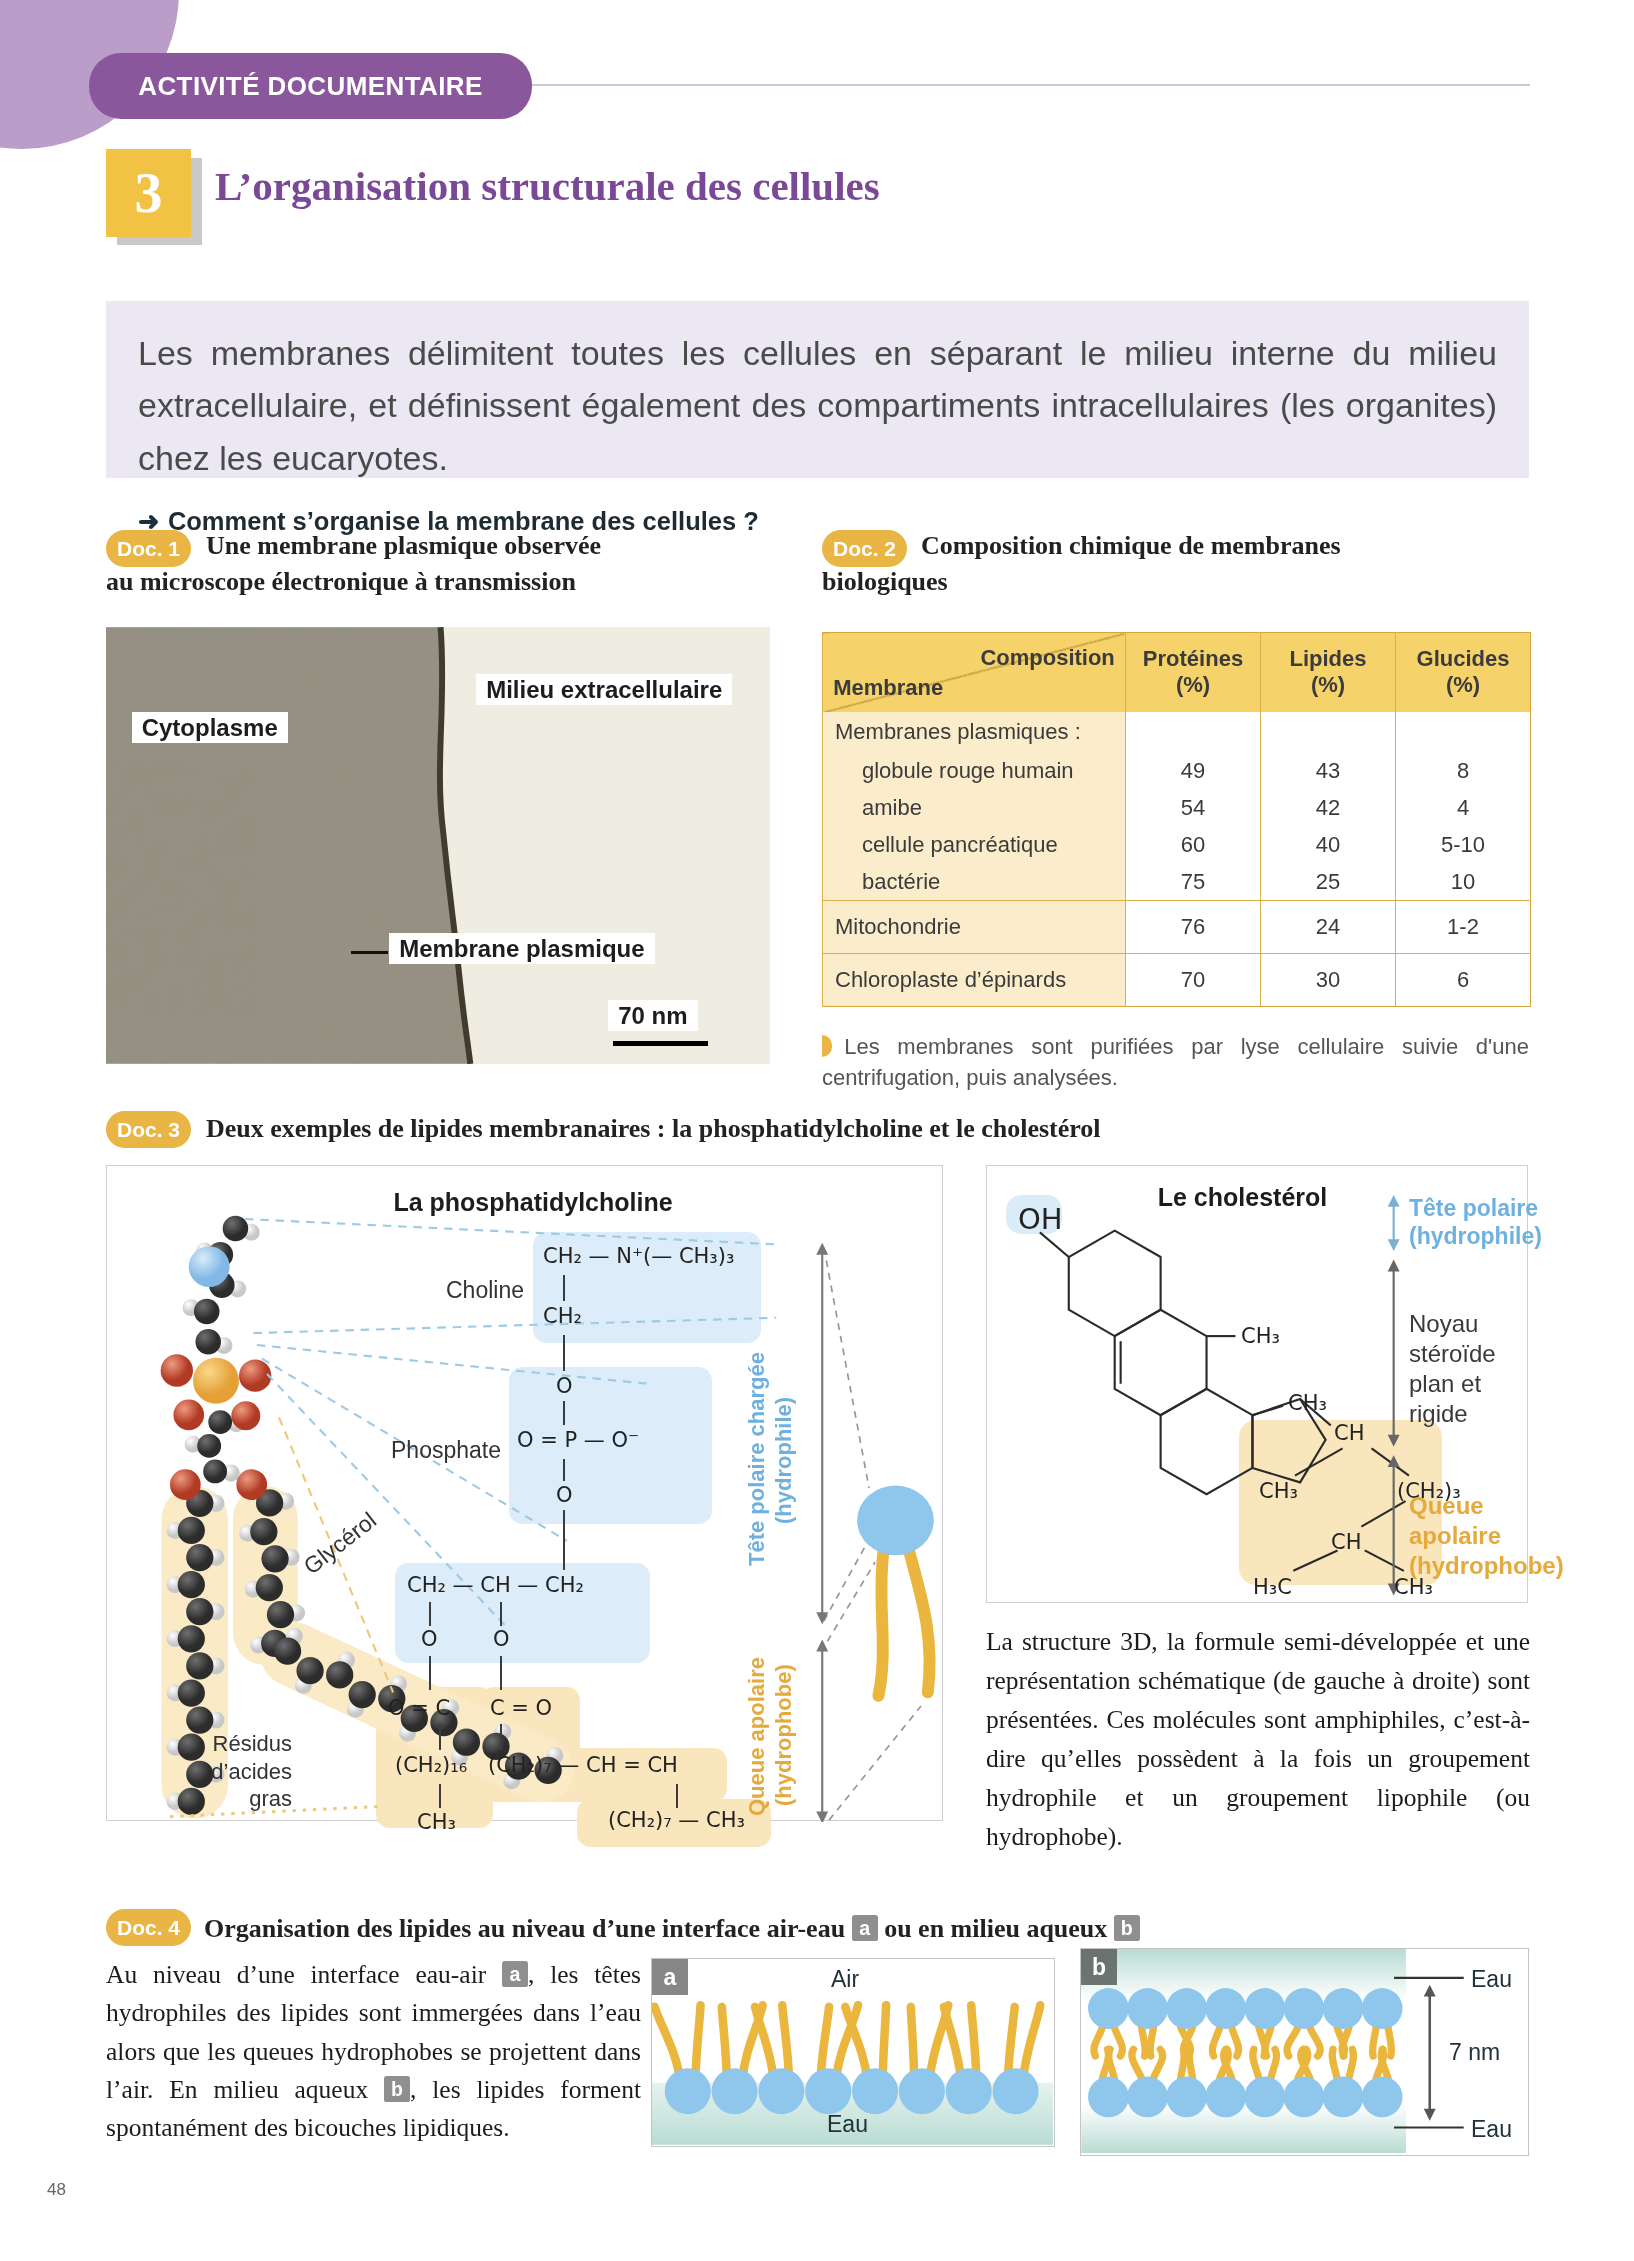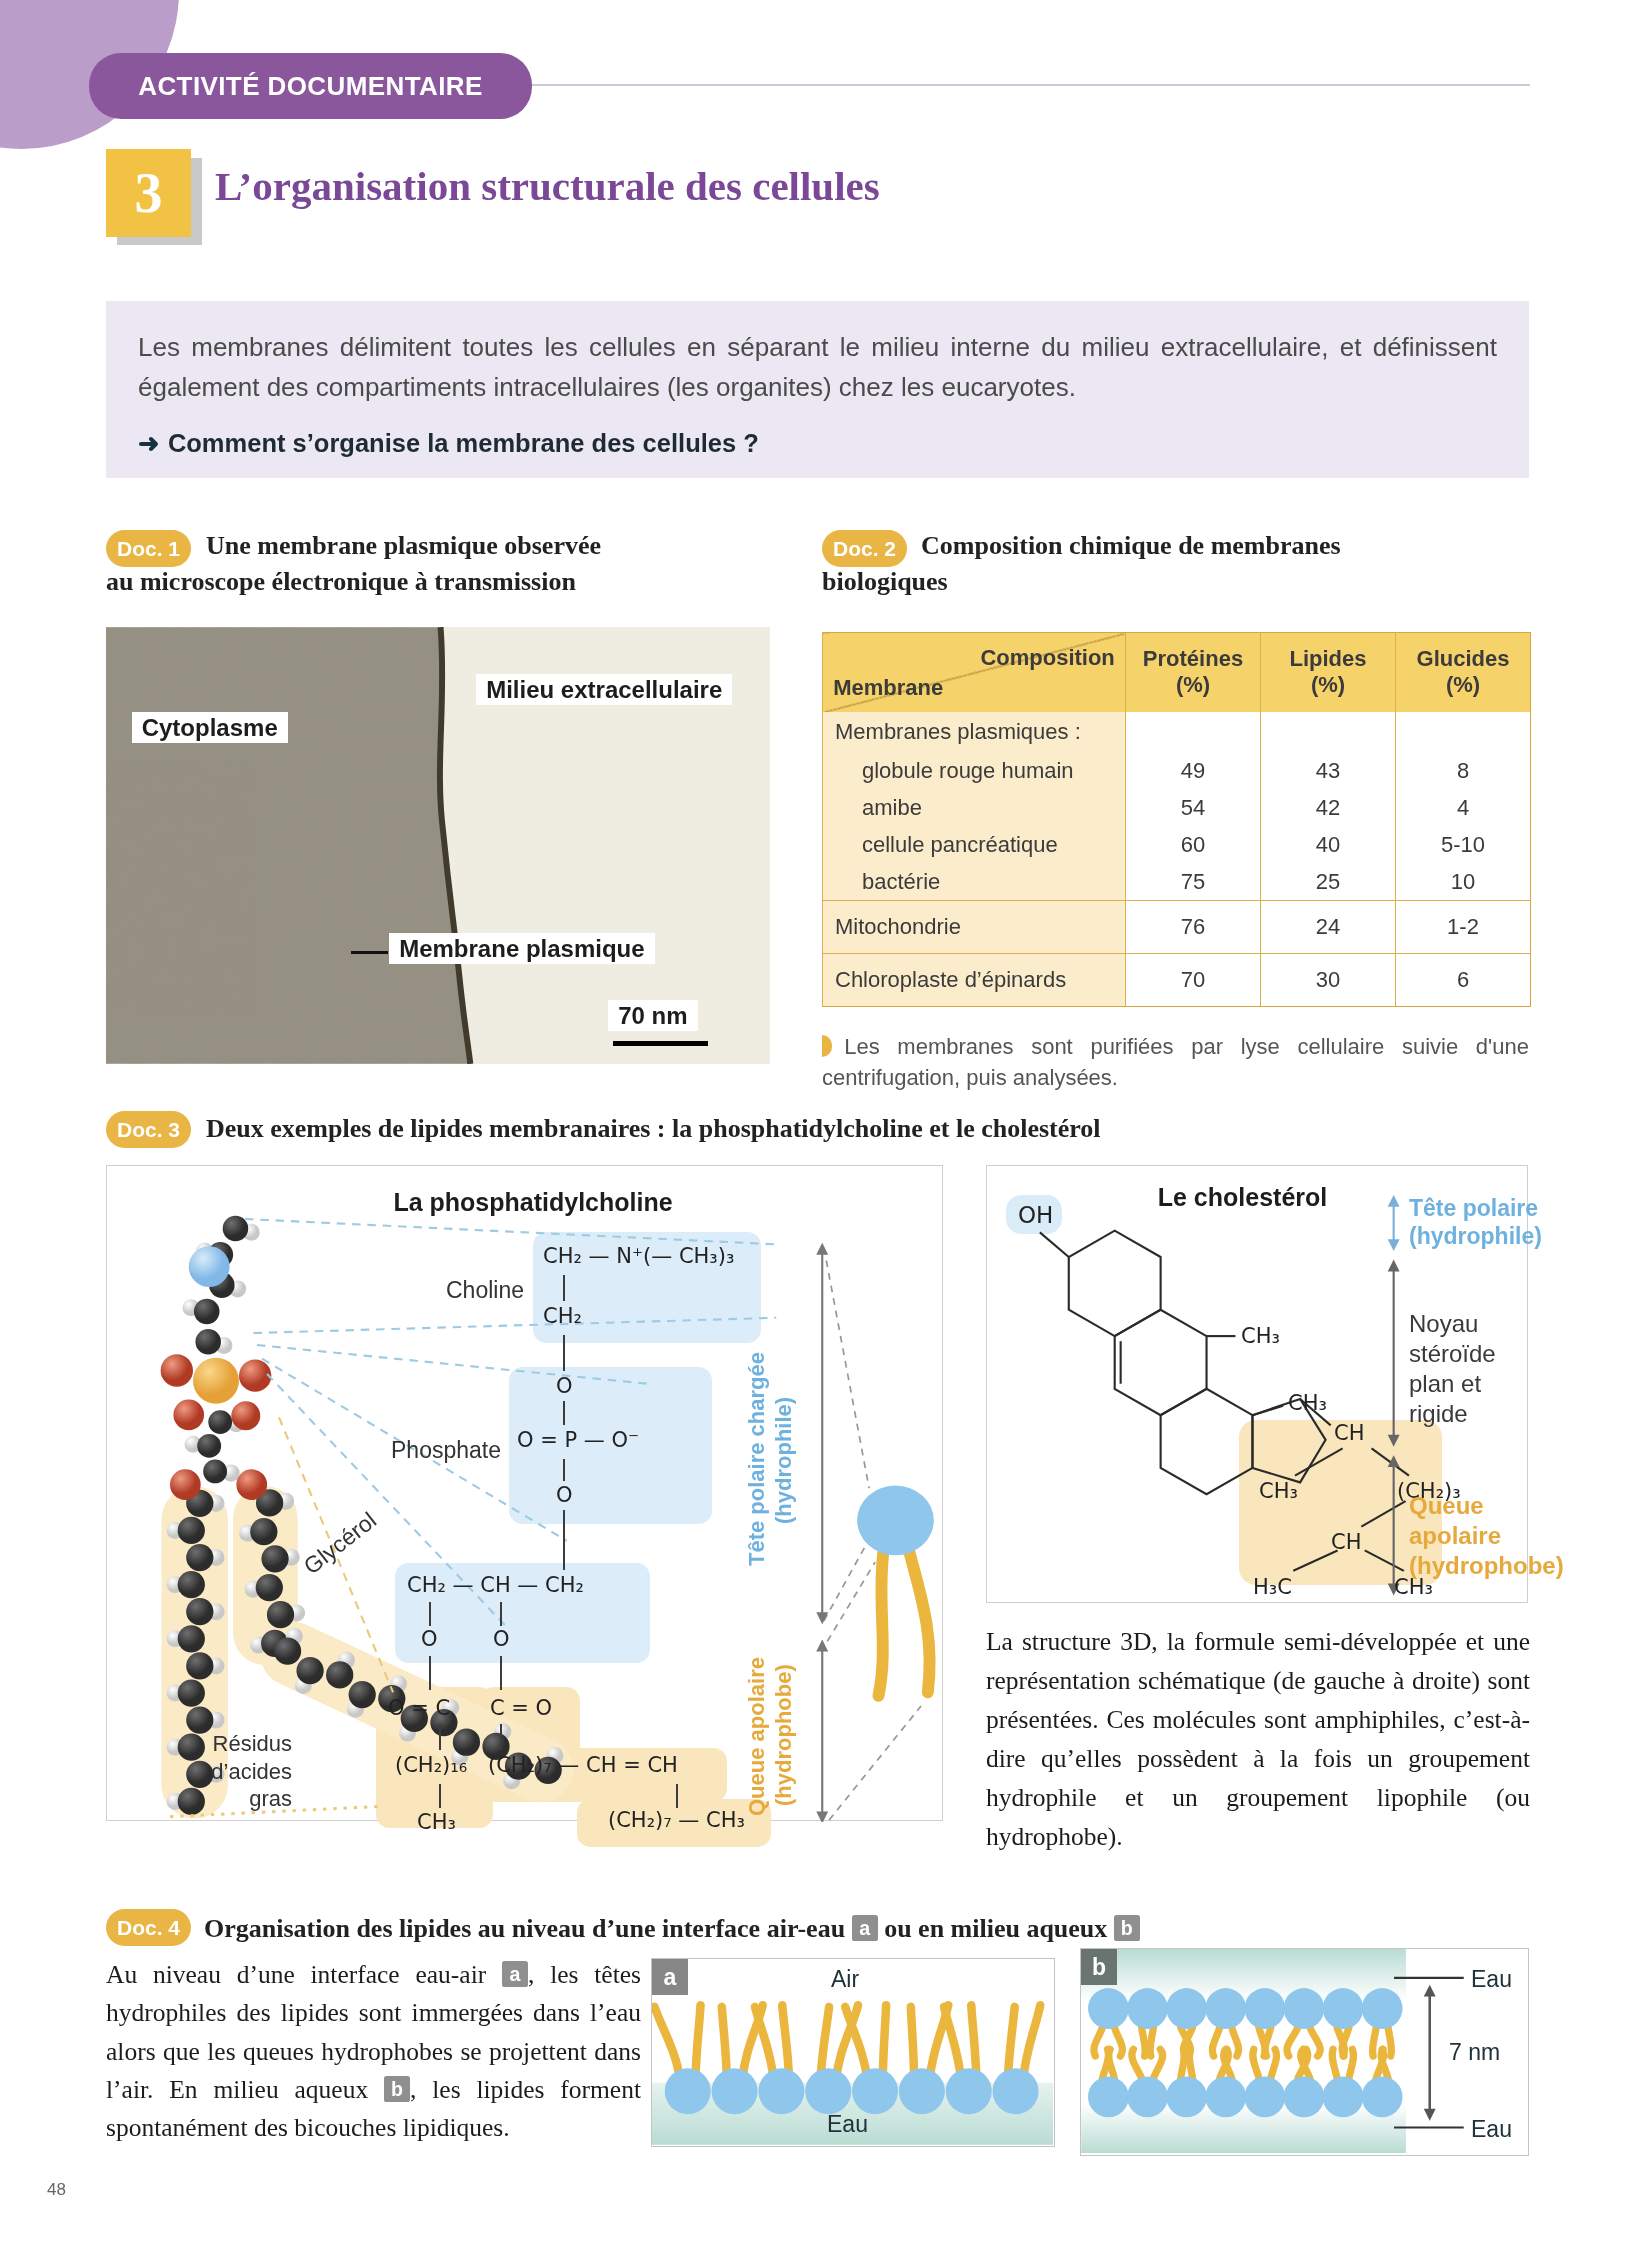--- a/index.html
+++ b/index.html
@@ -12,21 +12,21 @@
     display:flex;align-items:center;justify-content:center;color:#fff;font-weight:bold;font-size:26px;letter-spacing:0.4px;}
   .head-rule{position:absolute;left:532px;top:84px;width:998px;height:1.7px;background:#cfc6da;}
   .chap-shadow{position:absolute;left:117px;top:158px;width:85px;height:87px;background:#c9c9c9;}
   .chap-box{position:absolute;left:106px;top:149px;width:85px;height:88px;background:#f2c245;
     display:flex;align-items:center;justify-content:center;color:#fff;font-weight:bold;font-size:56px;font-family:"Liberation Serif",serif;}
   .main-title{position:absolute;left:215px;top:162px;margin:0;color:#7a4896;font-family:"Liberation Serif",serif;
     font-weight:bold;font-size:41px;}
 
   
   .intro{position:absolute;left:106px;top:301px;width:1423px;height:177px;background:#ece8f3;box-sizing:border-box;padding:25.5px 32px 0 32px;}
-  .intro p{margin:0;font-size:26px;line-height:1.55;color:#4a4a4a;text-align:justify;}
+  .intro p{margin:0;font-size:34px;line-height:1.55;color:#4a4a4a;text-align:justify;}
   .intro .question{margin-top:17px;color:#1f2b33;font-weight:bold;font-size:25.5px;text-align:left;}
   .qarrow{color:#16323e;margin-right:8.5px;}
 
   
   .doc-badge{position:absolute;width:85px;height:37px;background:#e9b545;border-radius:19px;color:#fff;
     font-weight:bold;font-size:21px;display:flex;align-items:center;justify-content:center;}
   .doc-title{position:absolute;font-family:"Liberation Serif",serif;font-weight:bold;font-size:26px;color:#222;margin:0;white-space:nowrap;}
 
   
   .fig1{position:absolute;left:106px;top:627px;width:664px;height:437px;background:#efece2;}
@@ -446,21 +446,21 @@
           <polygon points="478,100 471,86 485,86" fill="#7ab0d8"></polygon>
           <line x1="478" y1="120" x2="478" y2="320" stroke="#666" stroke-width="2.5"></line>
           <polygon points="478,110 471,124 485,124" fill="#666"></polygon>
           <polygon points="478,330 471,316 485,316" fill="#666"></polygon>
           <line x1="478" y1="350" x2="478" y2="495" stroke="#666" stroke-width="2.5"></line>
           <polygon points="478,340 471,354 485,354" fill="#666"></polygon>
           <polygon points="478,505 471,491 485,491" fill="#666"></polygon>
         </g>
     </svg>
 
-    <span class="atom" style="left:31px;top:36px;font-size:23px;">OH</span>
+    <span class="atom" style="left:31px;top:36px;font-size:29px;">OH</span>
     <span class="atom" style="left:254px;top:158px;">CH₃</span>
     <span class="atom" style="left:301px;top:225px;">CH₃</span>
     <span class="atom" style="left:347px;top:255px;">CH</span>
     <span class="atom" style="left:272px;top:313px;">CH₃</span>
     <span class="atom" style="left:410px;top:313px;">(CH₂)₃</span>
     <span class="atom" style="left:344px;top:364px;">CH</span>
     <span class="atom" style="left:266px;top:409px;">H₃C</span>
     <span class="atom" style="left:407px;top:409px;">CH₃</span>
 
     <div class="flabel bluetxt" style="left:422px;top:29px;font-weight:bold;line-height:1.2;">

